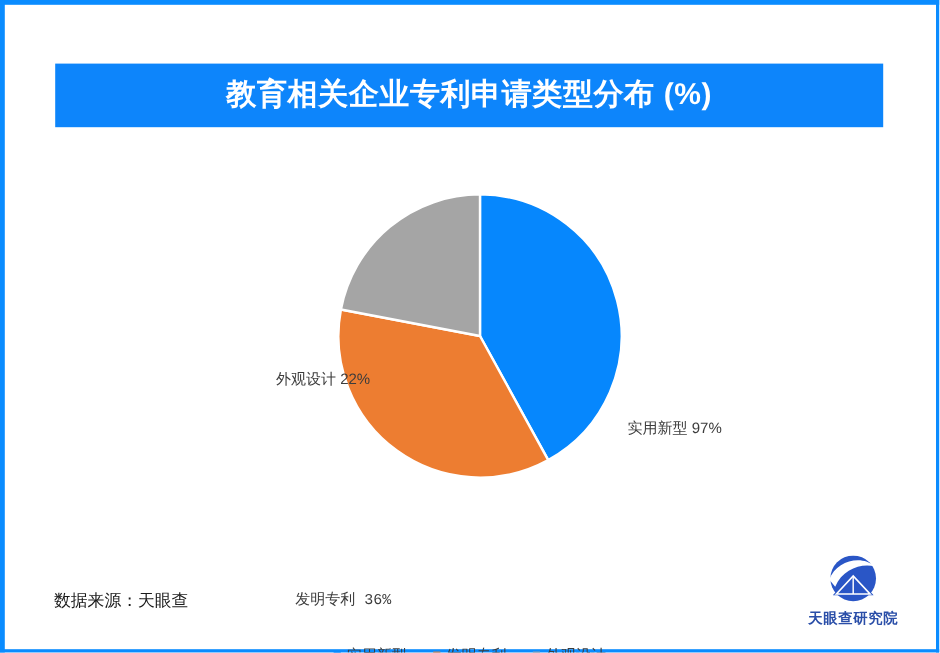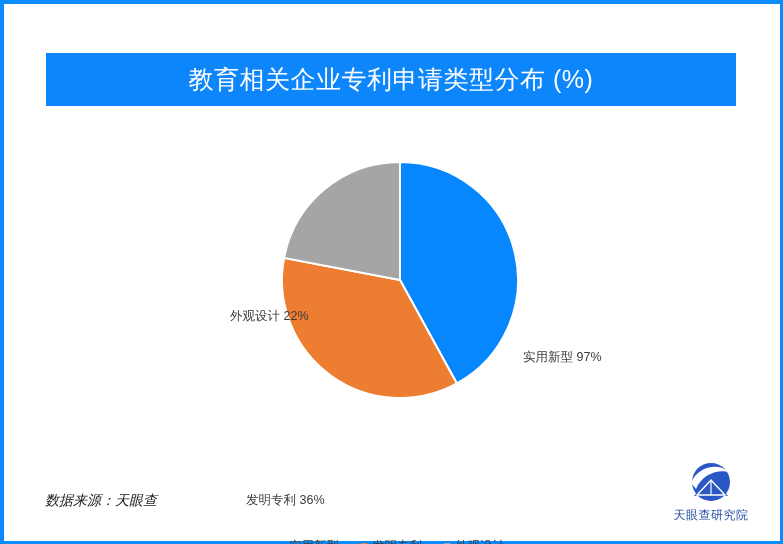--- a/index.html
+++ b/index.html
@@ -36,21 +36,21 @@
     width: 690px;
     height: 53px;
     background: #0d85fb;
     display: flex;
     align-items: center;
     justify-content: center;
   }
   #title-text {
     color: #ffffff;
     font-size: 25px;
-    font-weight: normal;
+    font-weight: bold;
     letter-spacing: 0.5px;
     line-height: 1;
     white-space: nowrap;
   }
 
   
   #chart-area {
     position: absolute;
     left: 0;
     top: 110px;
@@ -65,21 +65,21 @@
 
   .pie-label {
     position: absolute;
     font-size: 12.5px;
     color: #3c3c3c;
     white-space: nowrap;
     line-height: 1;
   }
   #label-design   { left: 230px; top: 172px; margin-top: 28px; }
   #label-utility  { left: 523px; top: 241px; }
-  #label-invention{ left: 246px; top: 384px; }
+  #label-invention{ left: 246px; top: 384px; font-family: Liberation Mono, monospace; }
 
   
   #legend {
     position: absolute;
     left: 0;
     top: 430px;
     width: 783px;
     display: flex;
     align-items: center;
     justify-content: center;
@@ -103,38 +103,37 @@
   }
 
   
   #source-note {
     position: absolute;
     left: 45px;
     top: 492px;
     font-size: 14px;
     color: #1a1a1a;
     white-space: nowrap;
-    font-style: italic;
   }
   #logo-block {
     position: absolute;
     left: 663px;
     top: 463px;
     width: 96px;
     height: 62px;
     display: flex;
     flex-direction: column;
     align-items: center;
     justify-content: flex-start;
   }
   #logo-mark { display: block; }
   #logo-text {
     margin-top: 2px;
     font-size: 12px;
-    font-weight: normal;
+    font-weight: bold;
     color: #2a4ea8;
     letter-spacing: 0.5px;
     white-space: nowrap;
   }
 </style>
 </head>
 <body>
 
 <div id="canvas">
 

